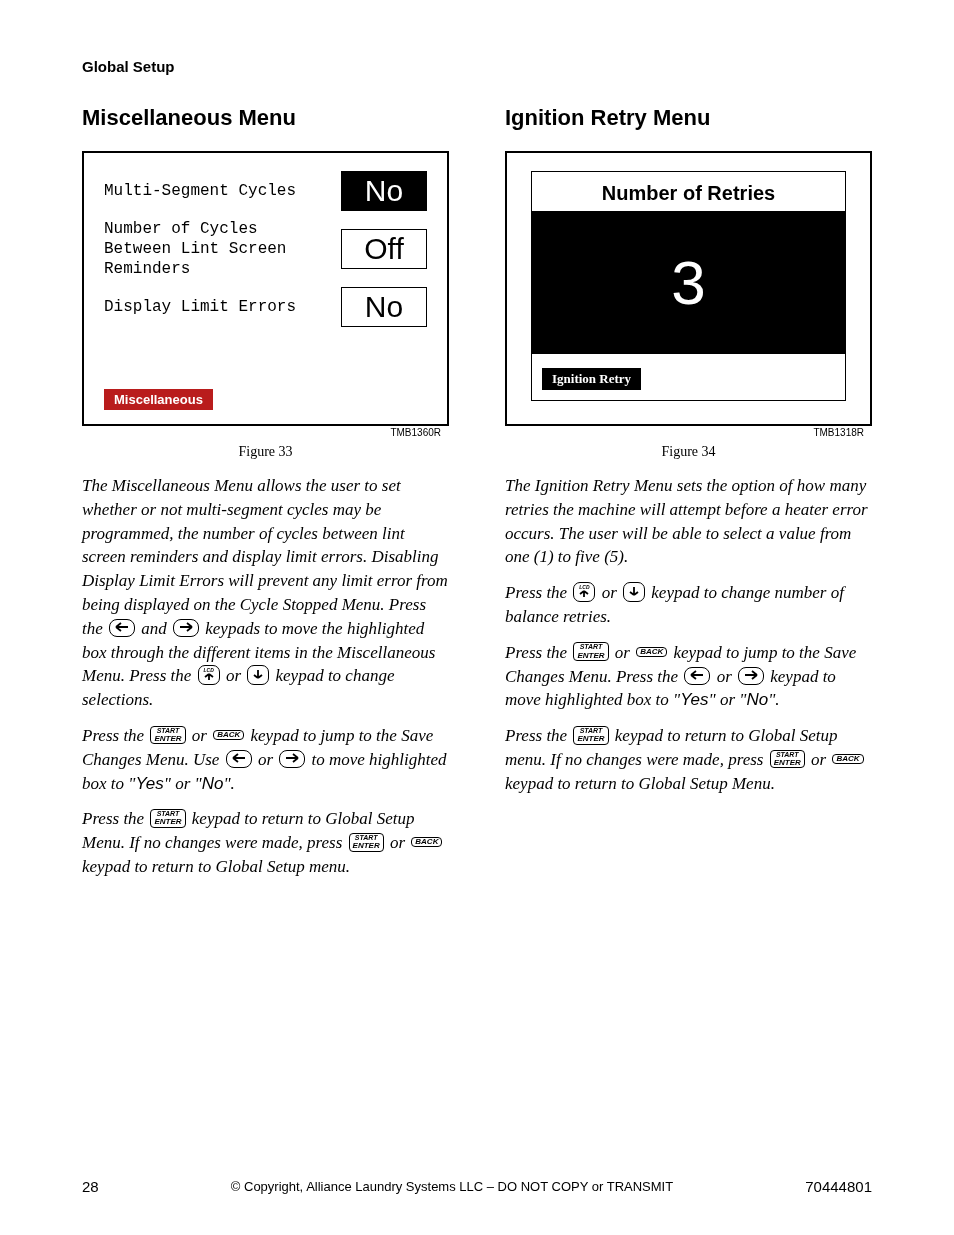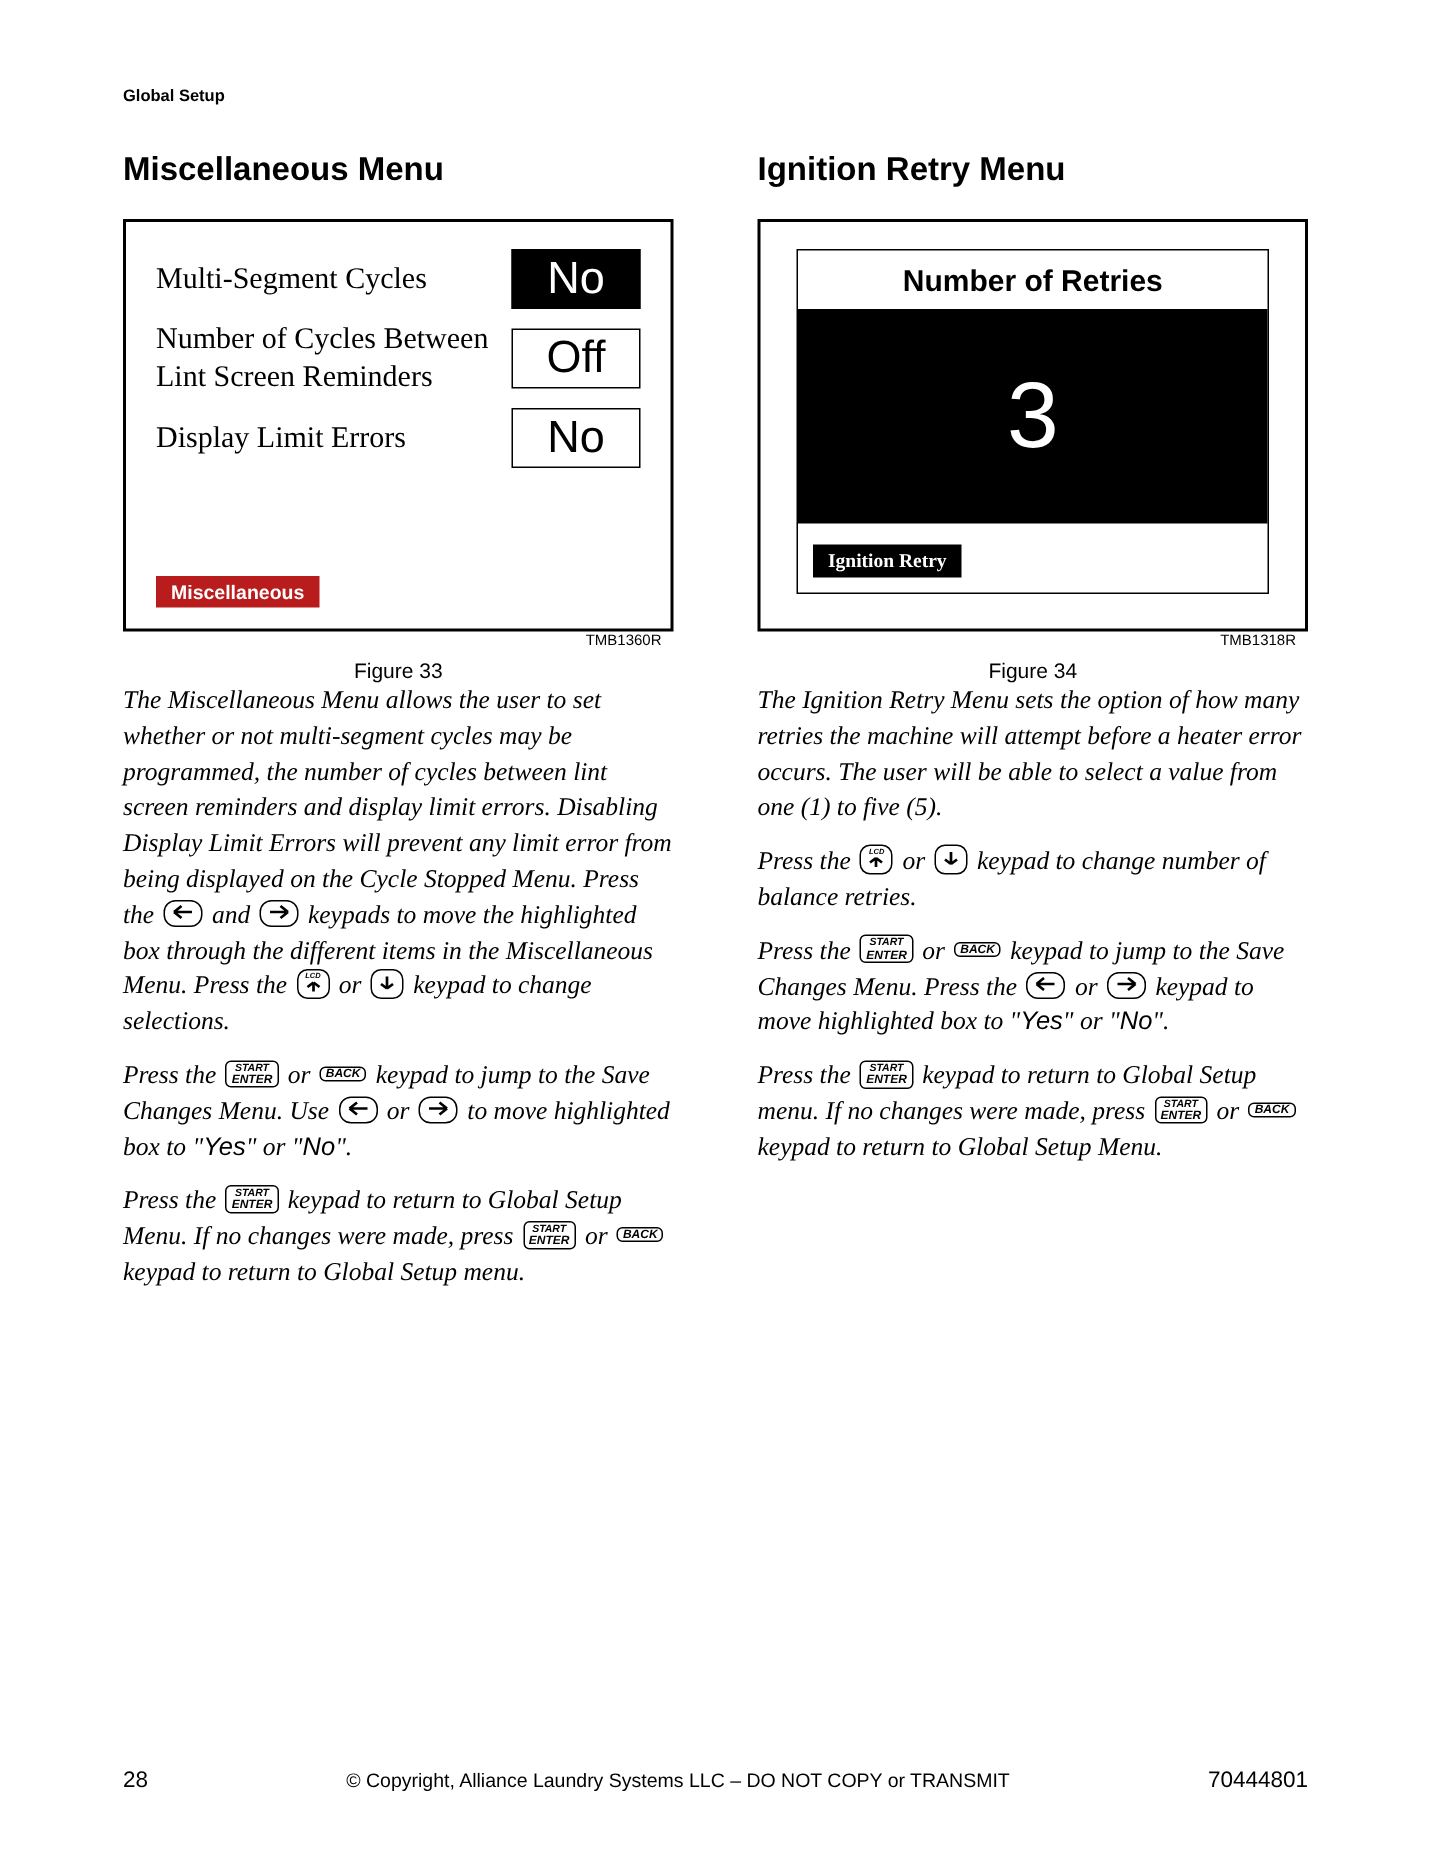--- a/index.html
+++ b/index.html
@@ -1,30 +1,30 @@
 <!DOCTYPE html>
 <html><head>
 <meta charset="utf-8">
 <style>
   * { margin:0; padding:0; box-sizing:border-box; }
   body { font-family:"Times New Roman",serif; background:#fff; width:954px; height:1235px; position:relative; color:#000; }
   .page { padding:58px 82px 0 82px; }
-  .header { font-family:Arial,Helvetica,sans-serif; font-weight:bold; font-size:11px; margin-bottom:30px; }
+  .header { font-family:Arial,Helvetica,sans-serif; font-weight:bold; font-size:15px; margin-bottom:30px; }
   .cols { display:flex; gap:56px; }
   .col { flex:1; }
   h2 { font-family:Arial,Helvetica,sans-serif; font-weight:bold; font-size:22px; margin-bottom:20px; }
   
   .fig33 { border:2px solid #000; width:100%; height:275px; position:relative; padding:18px 20px 0 20px; margin-bottom:2px; }
   .fig33-row { display:flex; align-items:center; margin-bottom:8px; }
-  .fig33-label { font-family:Liberation Serif, serif; font-size:20px; line-height:1.25; flex:1; padding-right:8px;}
+  .fig33-label { font-family:Liberation Mono, monospace; font-size:16px; line-height:1.25; flex:1; padding-right:8px;}
   .fig33-val { font-family:Arial,Helvetica,sans-serif; font-size:30px; width:86px; height:40px; border:1.5px solid #000; display:flex; align-items:center; justify-content:center; letter-spacing:0px; }
   .fig33-val.active { background:#000; color:#fff; }
   .fig33-tab { position:absolute; bottom:14px; left:20px; background:#b91c1c; color:#fff; font-family:Arial,Helvetica,sans-serif; font-weight:bold; font-size:13px; padding:3px 10px; }
   .fig33-code { position:absolute; right:6px; bottom:-14px; font-family:Arial,Helvetica,sans-serif; font-size:10px;margin-top:38px; }
-  .fig-cap { text-align:center; font-family:Liberation Sans, sans-serif; font-size:14px; margin-top:18px; }
+  .fig-cap { text-align:center; font-family:Liberation Serif, serif; font-size:14px; margin-top:18px; margin-bottom:14px; }
   
   .fig34 { border:2px solid #000; width:100%; height:275px; position:relative; margin-bottom:2px; padding:18px 24px 24px 24px; }
   .fig34-inner { border:1.5px solid #000; height:230px; position:relative; display:flex; flex-direction:column; }
   .fig34-title { font-family:Arial,Helvetica,sans-serif; font-size:20px; font-weight:bold; text-align:center; padding:10px 0 6px 0; }
   .fig34-val { flex:1; display:flex; align-items:center; justify-content:center; font-family:Arial,Helvetica,sans-serif; font-size:62px; background:#000; color:#fff; margin:0px;}
   .fig34-tab-wrap { height:46px; position:relative; }
   .fig34-tab { position:absolute; left:10px; bottom:10px; background:#000; color:#fff; font-family:Liberation Serif, serif; font-weight:bold; font-size:13px; padding:3px 10px; }
   .fig34-code { position:absolute; right:6px; bottom:-14px; font-family:Arial,Helvetica,sans-serif; font-size:10px; }
   
   p.body { font-size:17px; line-height:1.4; margin-bottom:12px;font-style:italic; }

